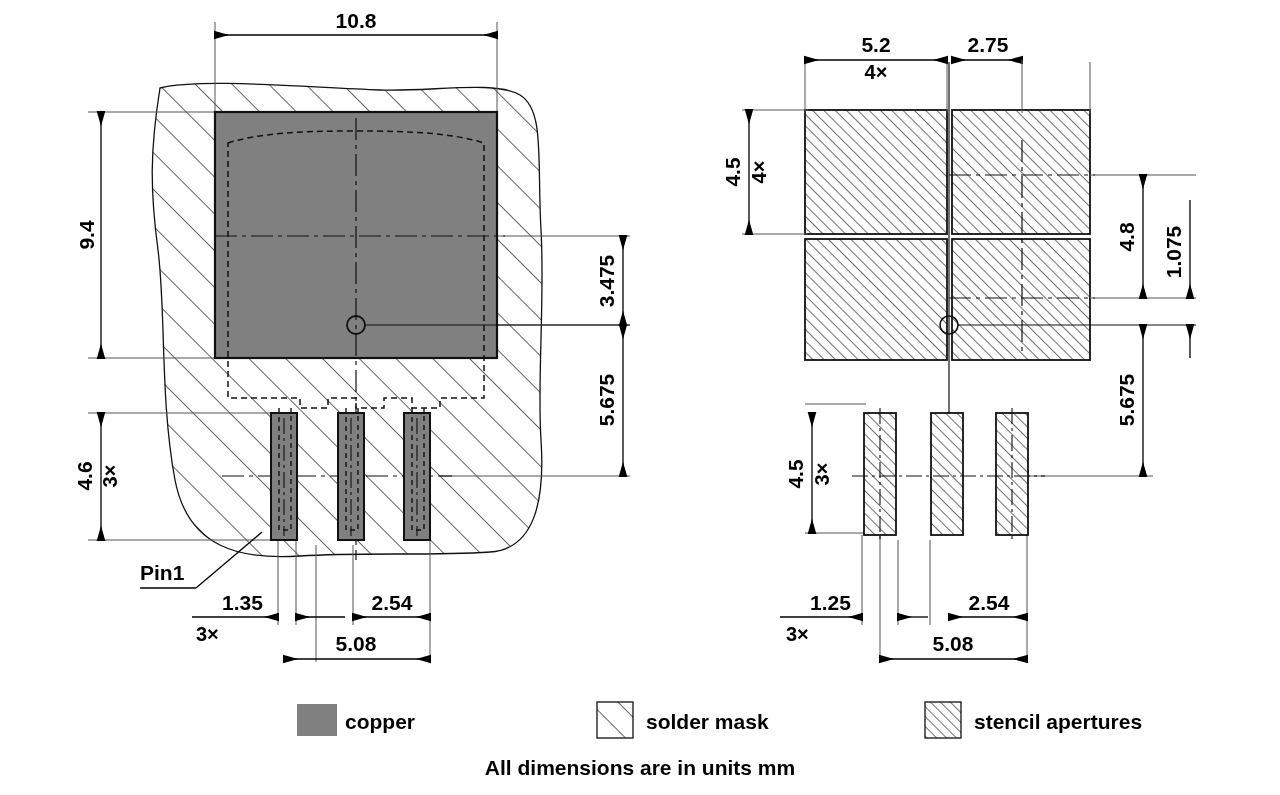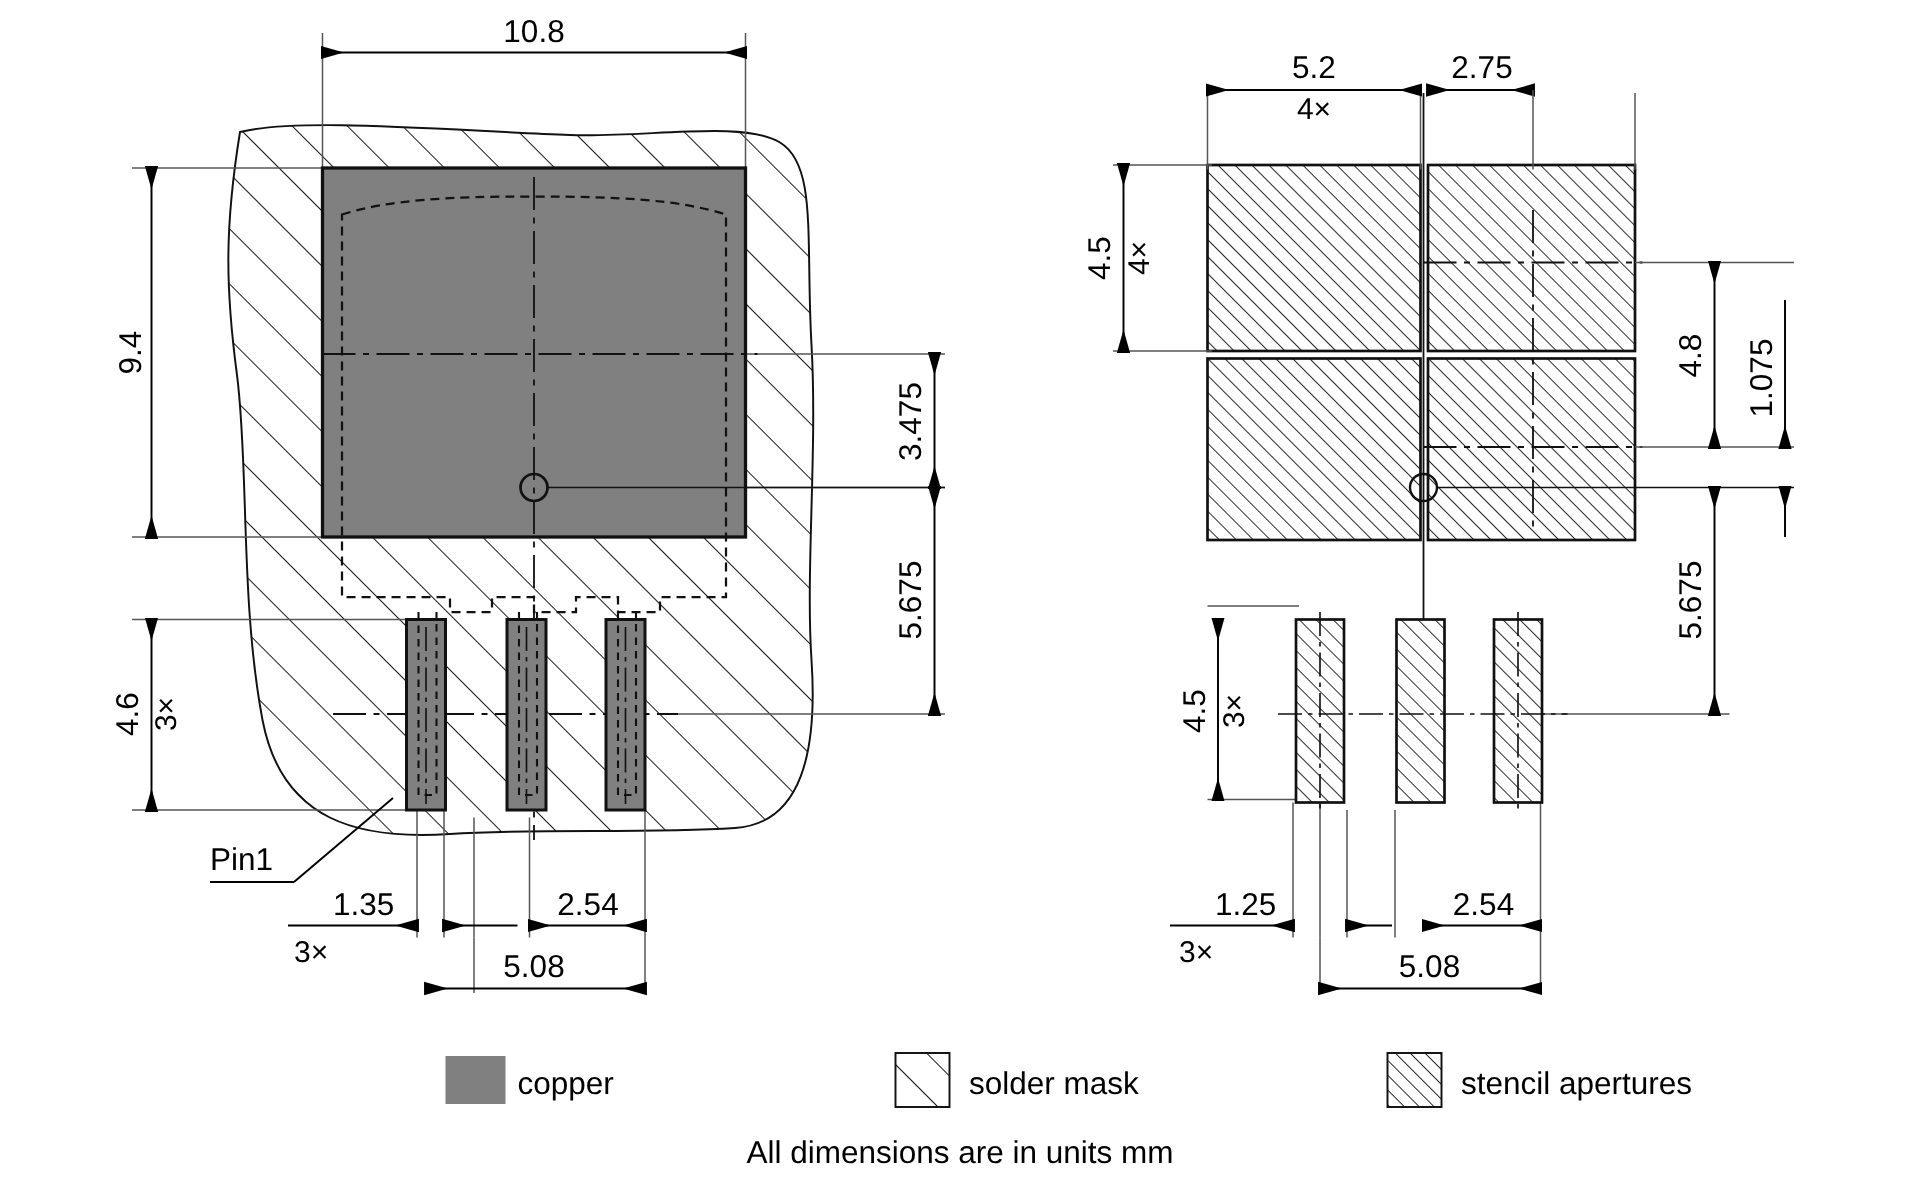--- a/index.html
+++ b/index.html
@@ -1,17 +1,17 @@
 <!DOCTYPE html>
 <html><head>
 <meta charset="utf-8">
 <style>
   html,body{margin:0;padding:0;background:#ffffff;}
   body{width:1280px;height:795px;overflow:hidden;font-family:"Liberation Sans",sans-serif;}
-  #root{position:relative;width:1280px;height:697px;background:#fff;}
+  #root{position:relative;width:1280px;height:697px;background:#fff;font-weight:bold;}
   svg{display:block;}
   text{font-family:"Liberation Sans",sans-serif;fill:#000;}
   .dim{font-size:21px;}
   .dimsm{font-size:20px;}
   .leg{font-size:21px;}
   .note{font-size:21px;}
 </style>
 </head>
 <body>
 

